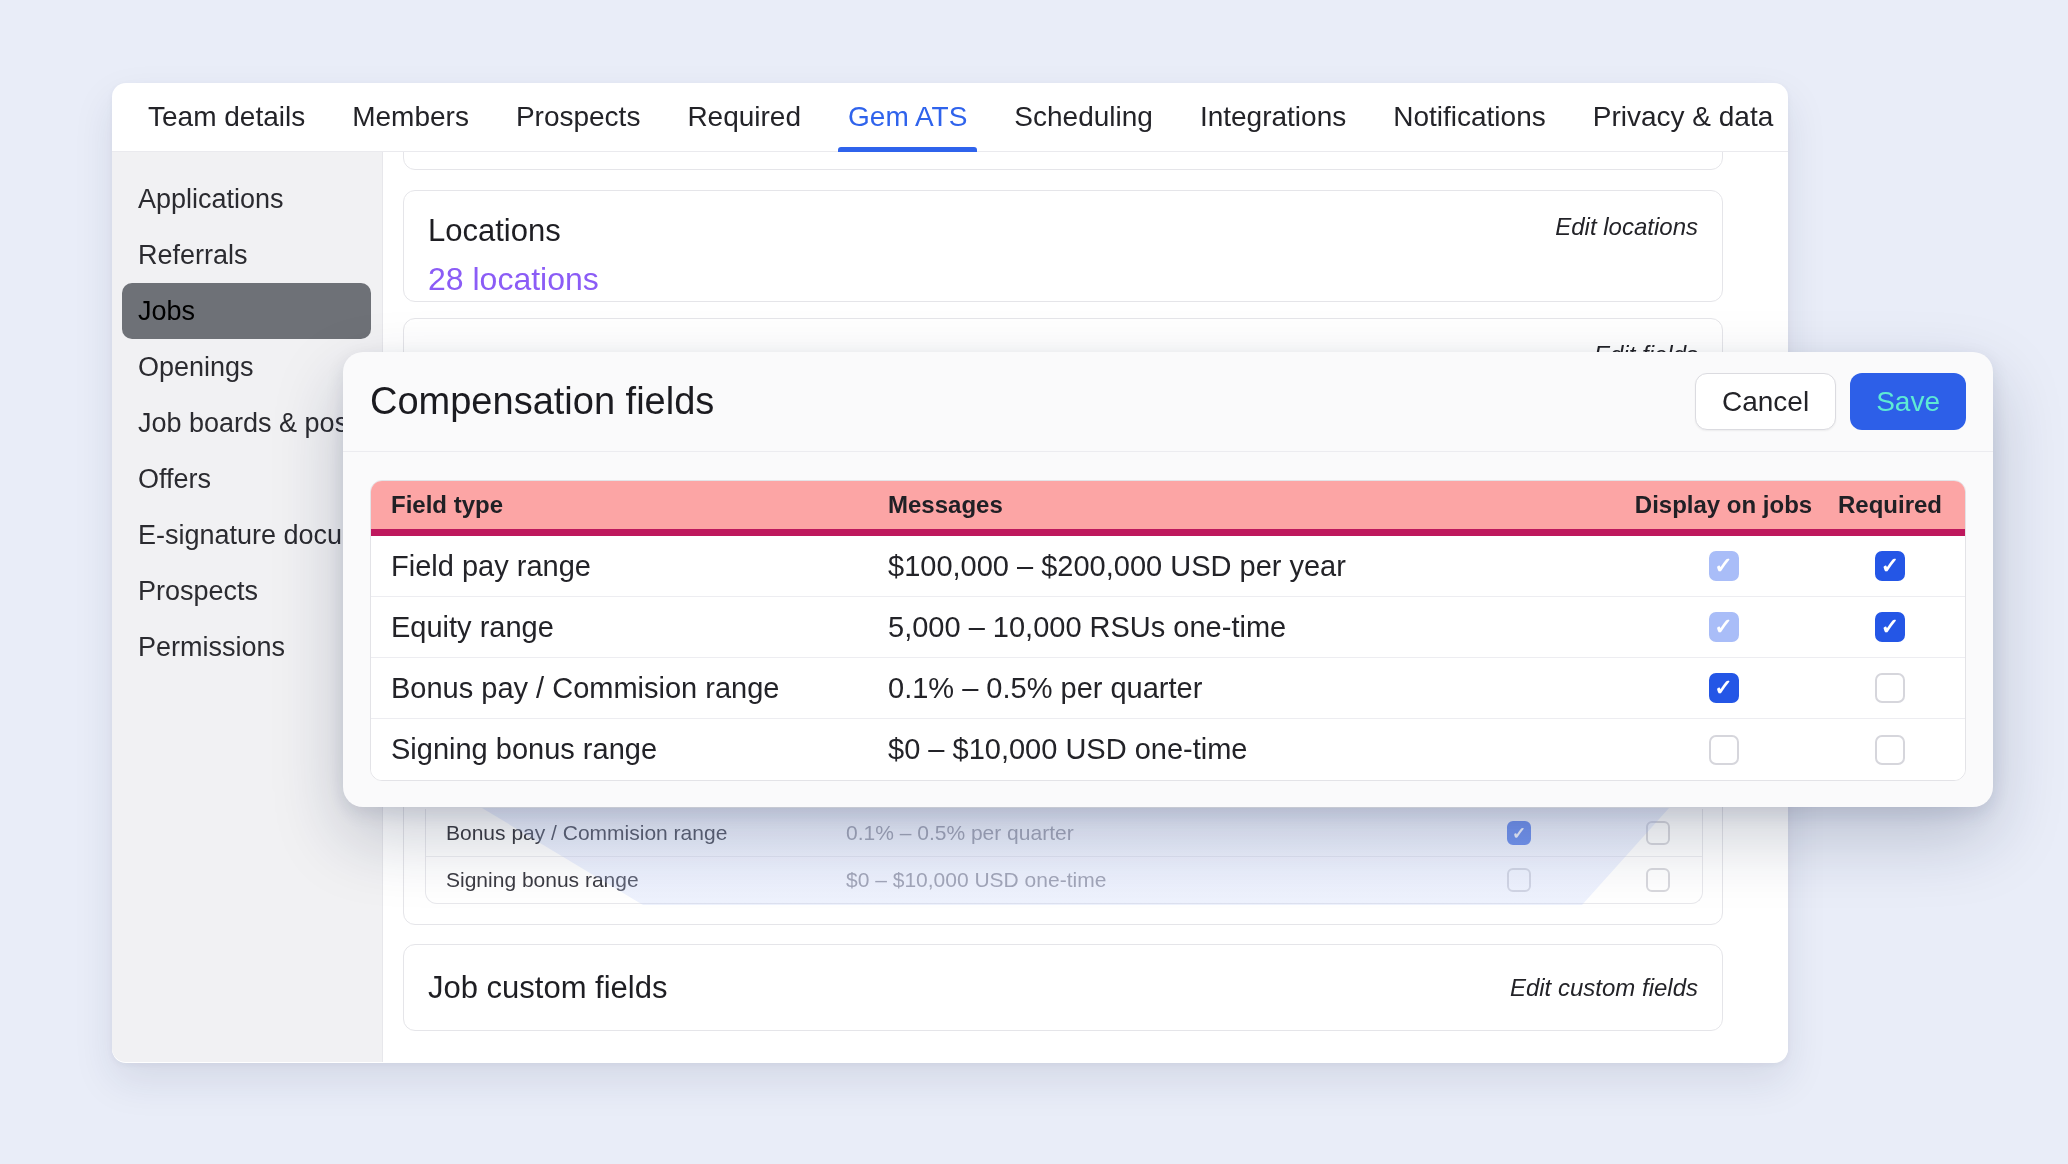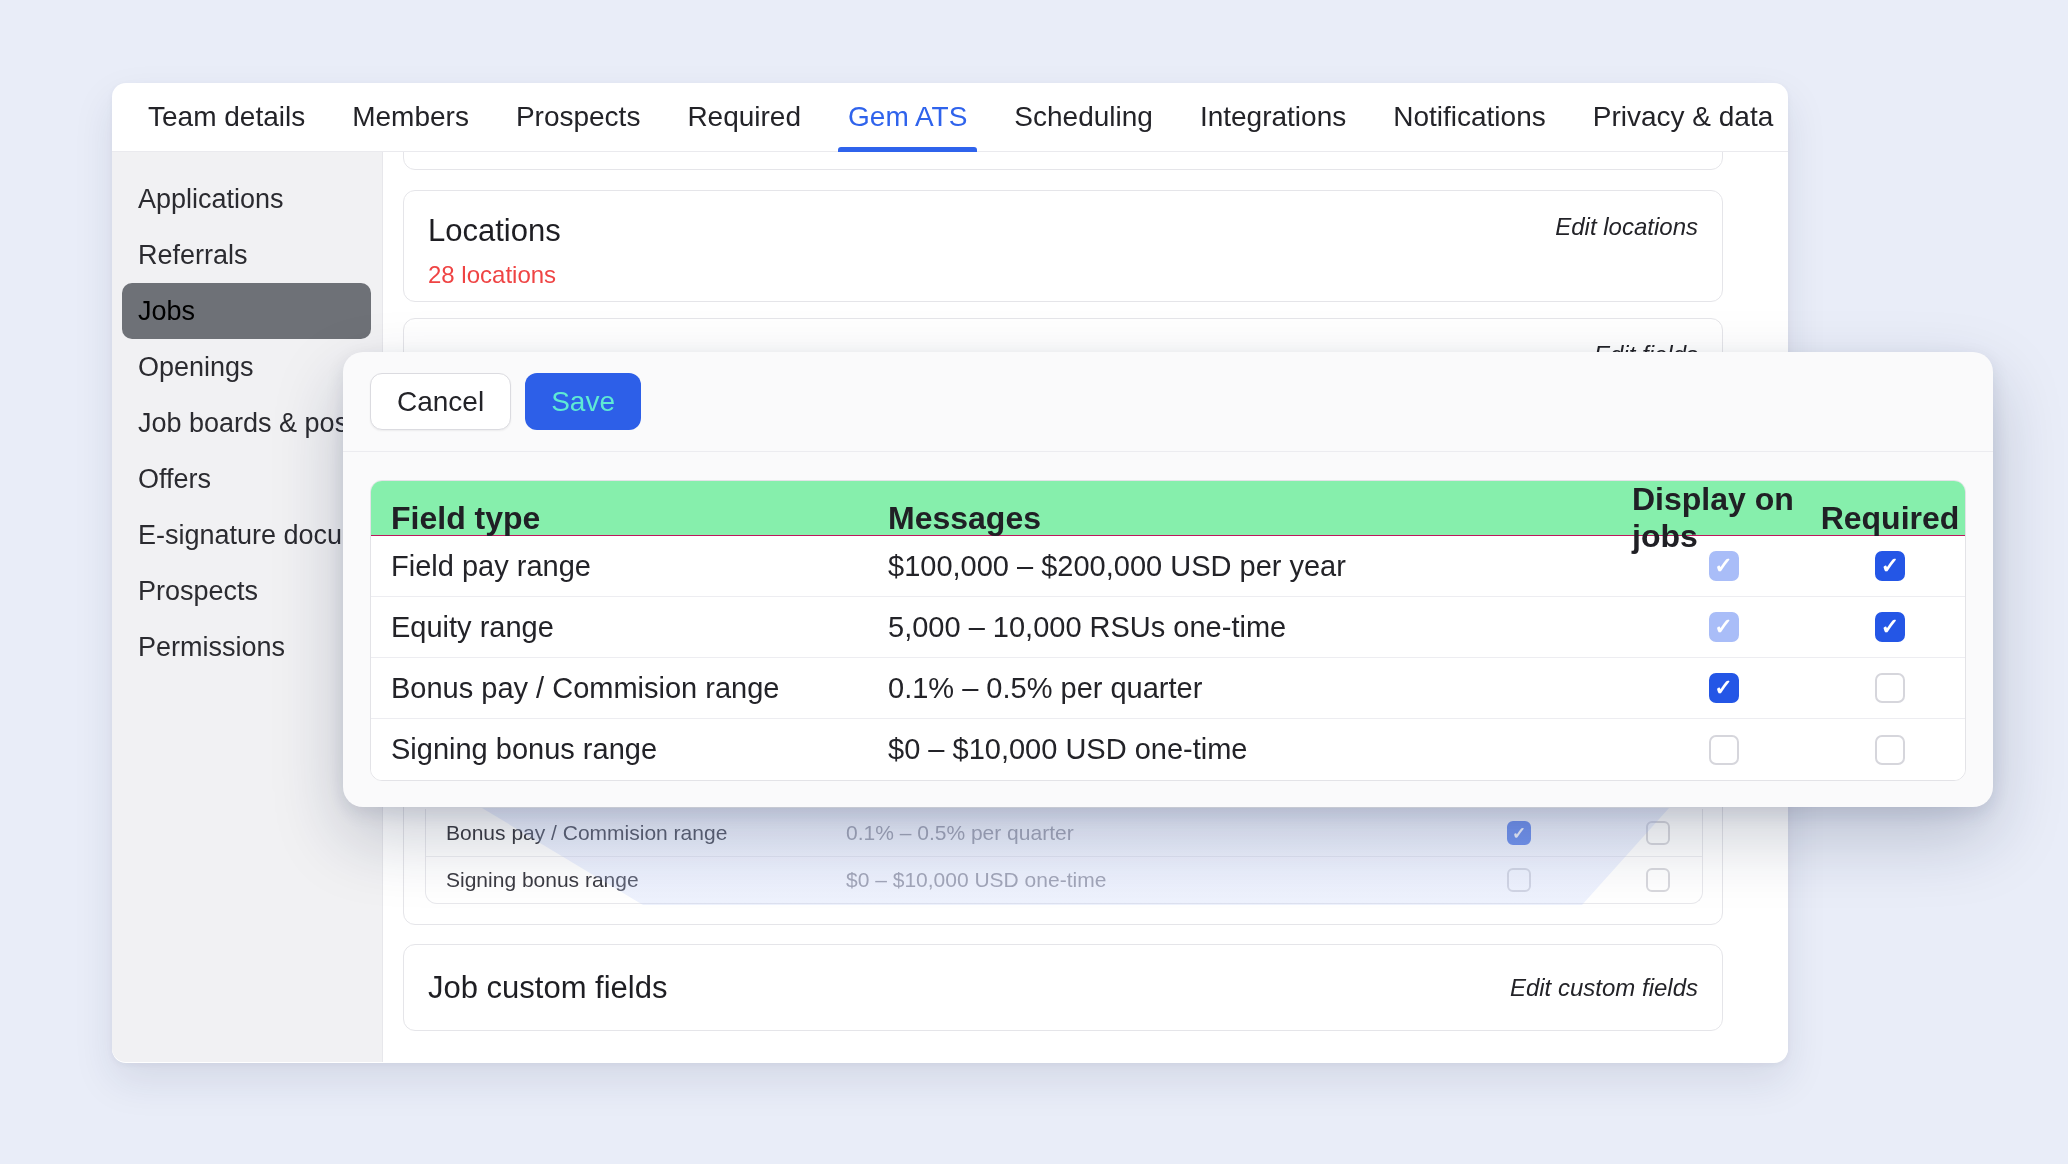--- a/index.html
+++ b/index.html
@@ -54,21 +54,21 @@
 
   
   .content { flex: 1; position: relative; overflow: hidden; border-radius: 0 0 14px 0; background: #fff; }
   .card {
     position: absolute; left: 20px; width: 1320px;
     background: #fff; border: 1px solid #e5e5e9; border-radius: 12px;
   }
   .card-sliver { top: -13px; height: 31px; }
   .card-locations { top: 38px; height: 112px; padding: 22px 24px 0 24px; }
   .card-title { font-size: 31px; font-weight: 500; color: #1e1e23; }
-  .card-sub { font-size: 24px; color: #ef4444; margin-top: 12px; }
+  .card-sub { font-size: 32px; color: #8b5cf6; margin-top: 12px; }
   .edit-link {
     position: absolute; top: 22px; right: 24px;
     font-size: 24px; font-style: italic; color: #232328; cursor: pointer;
   }
   .card-comp { top: 166px; height: 607px; }
   .card-custom { top: 792px; height: 87px; display: flex; align-items: center;
     justify-content: space-between; padding: 0 24px; }
   .card-custom .edit-link { position: static; }
 
   
@@ -127,22 +127,22 @@
   .modal-table {
     margin: 28px 27px 26px 27px;
     border: 1px solid #e3e3e7; border-radius: 12px;
     overflow: hidden; background: #fff;
   }
   .m-thead, .m-row {
     display: grid; grid-template-columns: 497px 1fr 183px 150px;
     align-items: center;
   }
   .m-thead {
-    height: 55px; background: #86efac; border-bottom: 1px solid #be185d;
-    font-size: 32px; font-weight: 700; color: #202025;
+    height: 55px; background: #fca5a5; border-bottom: 7px solid #be185d;
+    font-size: 24px; font-weight: 700; color: #202025;
   }
   .m-row { height: 61px; font-size: 29px; color: #232328; background: #fff; }
   .m-row:not(:last-child) { border-bottom: 1px solid #ededf1; }
   .cell-text { padding-left: 20px; white-space: nowrap; }
   .cell-center { display: flex; justify-content: center; }
   .cb {
     width: 30px; height: 30px; border-radius: 7px;
     border: 2px solid #d6d6dc; background: #fff;
     font-size: 22px; line-height: 26px; text-align: center;
     color: #fff; font-weight: 700; cursor: pointer;
@@ -214,20 +214,21 @@
         <div class="card-title">Job custom fields</div>
         <div class="edit-link">Edit custom fields</div>
       </div>
 
     </div>
   </div>
 </div>
 
 <div class="modal">
   <div class="modal-header">
+    <div class="modal-title">Compensation fields</div>
     <button class="btn btn-cancel">Cancel</button>
     <button class="btn btn-save">Save</button>
   </div>
 
   <div class="modal-table">
     <div class="m-thead">
       <div class="cell-text">Field type</div>
       <div class="cell-text">Messages</div>
       <div class="cell-center">Display on jobs</div>
       <div class="cell-center">Required</div>

